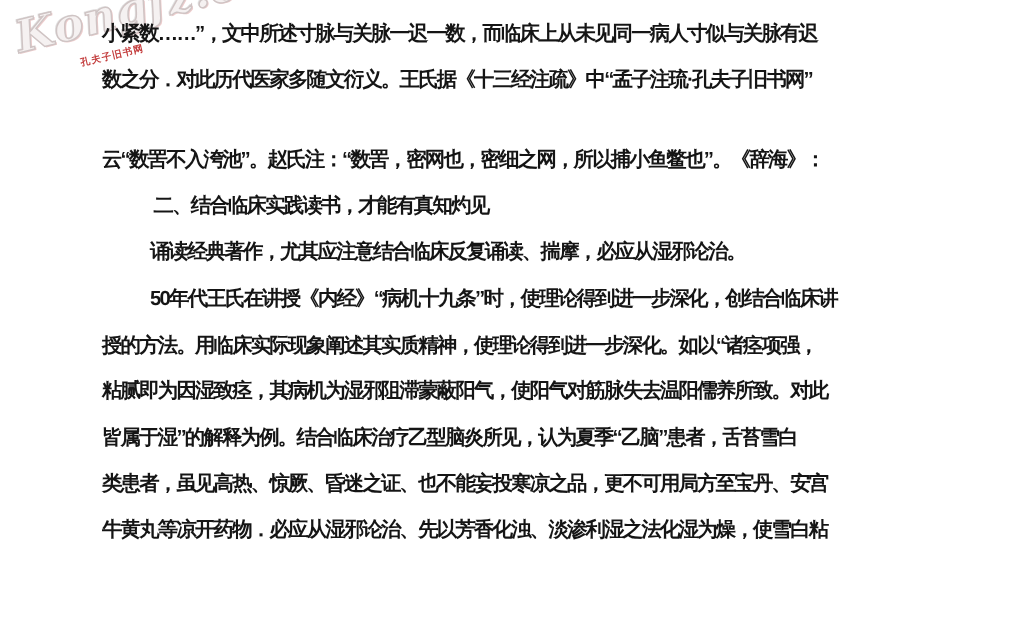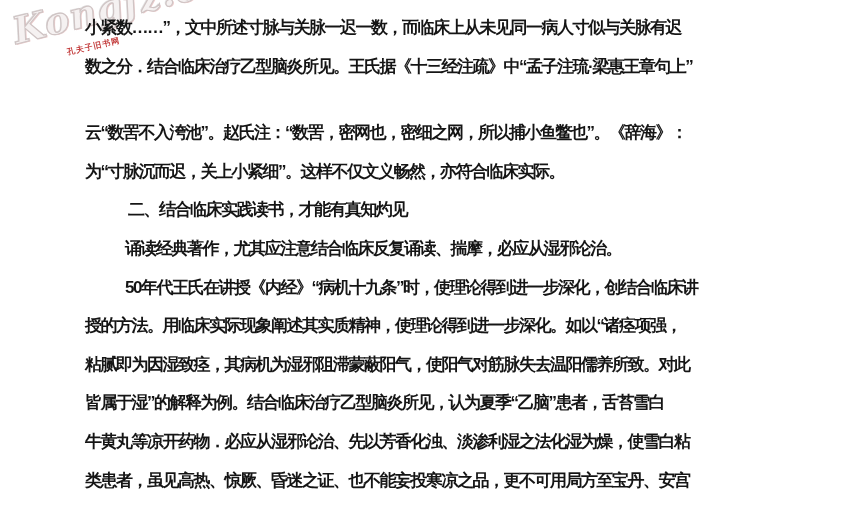--- a/index.html
+++ b/index.html
@@ -76,26 +76,25 @@
 <div class="page">
 
   <div class="watermark">
     <span class="wm-logo">Kongfz.cn</span>
     <span class="wm-sub" style="color: rgb(195, 60, 60);">孔夫子旧书网</span>
   </div>
 
   <div class="text-block" id="text-block">
 
   <div class="line style-flush" style="color: rgb(21, 21, 21);">小紧数……”，文中所述寸脉与关脉一迟一数，而临床上从未见同一病人寸似与关脉有迟</div>
-      <div class="line style-flush" style="color: rgb(21, 21, 21);">数之分．结合临床治疗乙型脑炎所见。王氏据《十三经注疏》中“孟子注琉·梁惠王章句上”</div>
+      <div class="line style-flush" style="color: rgb(21, 21, 21);">数之分．对此历代医家多随文衍义。王氏据《十三经注疏》中“孟子注琉·孔夫子旧书网”</div>
       <div class="line style-flush" style="color: rgb(21, 21, 21); margin-top: 28px;">云“数罟不入洿池”。赵氏注：“数罟，密网也，密细之网，所以捕小鱼鳖也”。《辞海》：</div>
-      <div class="line style-flush" style="color: rgb(21, 21, 21);">为“寸脉沉而迟，关上小紧细”。这样不仅文义畅然，亦符合临床实际。</div>
       <div class="line style-heading" style="color: rgb(21, 21, 21);">二、结合临床实践读书，才能有真知灼见</div>
       <div class="line style-indent" style="color: rgb(21, 21, 21);">诵读经典著作，尤其应注意结合临床反复诵读、揣摩，必应从湿邪论治。</div>
       <div class="line style-indent" style="color: rgb(21, 21, 21);">50年代王氏在讲授《内经》“病机十九条”时，使理论得到进一步深化，创结合临床讲</div>
       <div class="line style-flush" style="color: rgb(21, 21, 21);">授的方法。用临床实际现象阐述其实质精神，使理论得到进一步深化。如以“诸痉项强，</div>
       <div class="line style-flush" style="color: rgb(21, 21, 21);">粘腻即为因湿致痉，其病机为湿邪阻滞蒙蔽阳气，使阳气对筋脉失去温阳儒养所致。对此</div>
       <div class="line style-flush" style="color: rgb(21, 21, 21);">皆属于湿”的解释为例。结合临床治疗乙型脑炎所见，认为夏季“乙脑”患者，舌苔雪白</div>
+      <div class="line style-flush" style="color: rgb(21, 21, 21);">类患者，虽见高热、惊厥、昏迷之证、也不能妄投寒凉之品，更不可用局方至宝丹、安宫</div>
       <div class="line style-flush" style="color: rgb(21, 21, 21);">牛黄丸等凉开药物．必应从湿邪论治、先以芳香化浊、淡渗利湿之法化湿为燥，使雪白粘</div>
-      <div class="line style-flush" style="color: rgb(21, 21, 21);">类患者，虽见高热、惊厥、昏迷之证、也不能妄投寒凉之品，更不可用局方至宝丹、安宫</div>
     </div>
 
 </div>
 
 </body></html>

